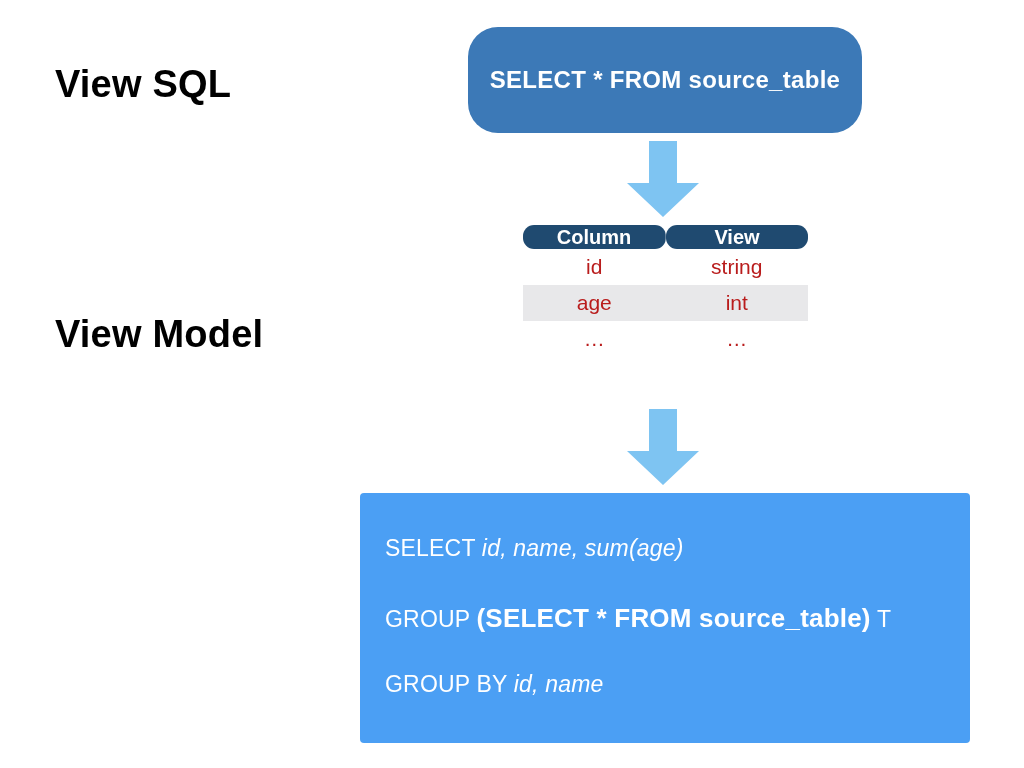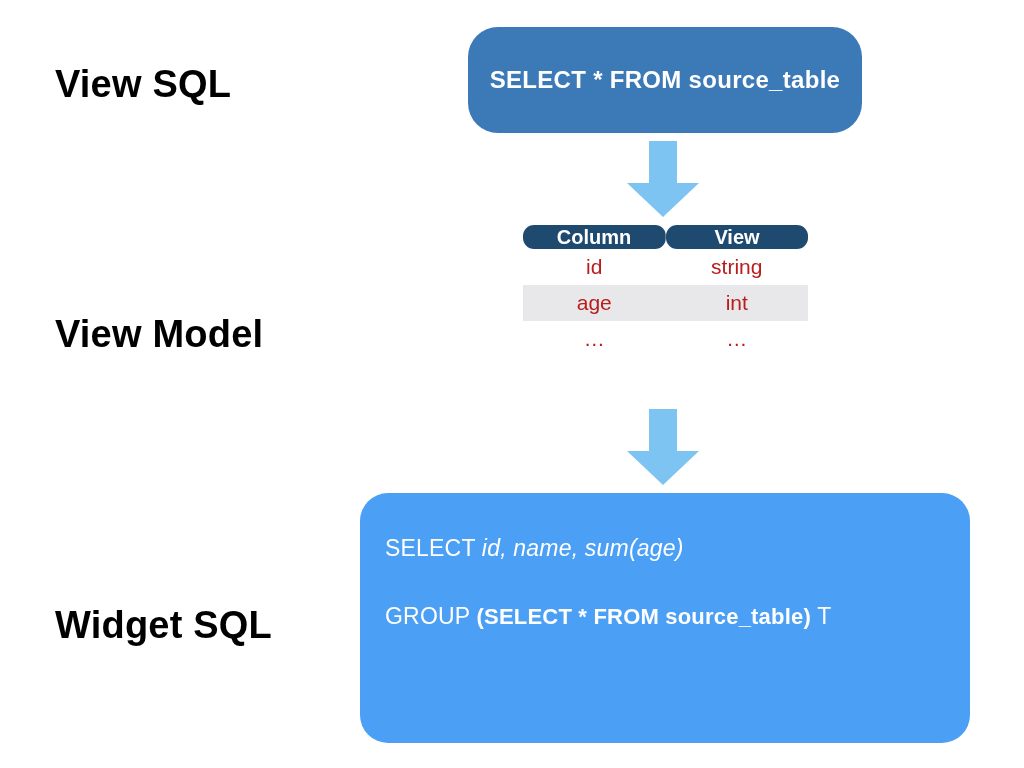--- a/index.html
+++ b/index.html
@@ -95,45 +95,44 @@
   .view-model-table tbody tr:nth-child(even) td{
     background:var(--table-stripe-bg);
   }
 
   
   .widget-sql-box{
     position:absolute;
     left:360px; top:493px;
     width:610px; height:250px;
     background:var(--widget-box-bg);
-    border-radius:28px;
+    border-radius:4px;
     color:var(--box-text);
   }
   .sql-line{
     position:absolute;
     left:25px;
     right:20px;
     font-size:23px;
     white-space:nowrap;
     letter-spacing:0.2px;
   }
   .sql-line-1{top:42px;}
   .sql-line-2{top:110px;}
   .sql-line-3{top:178px;}
   .em-italic{font-style:italic;}
-  .em-bold{font-weight:bold; font-size:22px;}
+  .em-bold{font-weight:bold; font-size:26px;}
 </style>
 </head>
 <body>
 
 <div class="stage">
 
   <div class="side-label lbl-view-sql">View SQL</div>
   <div class="side-label lbl-view-model">View Model</div>
-  <div class="side-label lbl-widget-sql">Widget SQL</div>
 
   <div class="view-sql-box">
     <span>SELECT * FROM source_table</span>
   </div>
 
   <svg class="arrow arrow-1" viewBox="0 0 72 76" aria-hidden="true">
     <polygon points="22,0 50,0 50,42 72,42 36,76 0,42 22,42" fill="currentColor"></polygon>
   </svg>
 
   <table class="view-model-table">
@@ -163,15 +162,18 @@
     <polygon points="22,0 50,0 50,42 72,42 36,76 0,42 22,42" fill="currentColor"></polygon>
   </svg>
 
   <div class="widget-sql-box">
     <div class="sql-line sql-line-1">
       <span>SELECT </span><span class="em-italic">id, name, sum(age)</span><span></span>
     </div>
     <div class="sql-line sql-line-2">
       <span>GROUP </span><span class="em-bold">(SELECT * FROM source_table)</span><span> T</span>
     </div>
+    <div class="sql-line sql-line-3">
+      <span>GROUP BY </span><span class="em-italic">id, name</span><span></span>
+    </div>
   </div>
 
 </div>
 
 </body></html>

